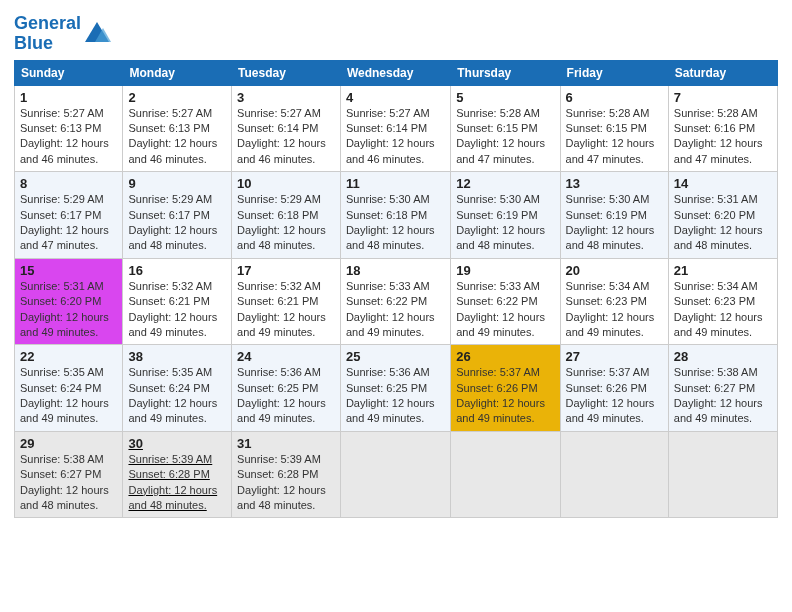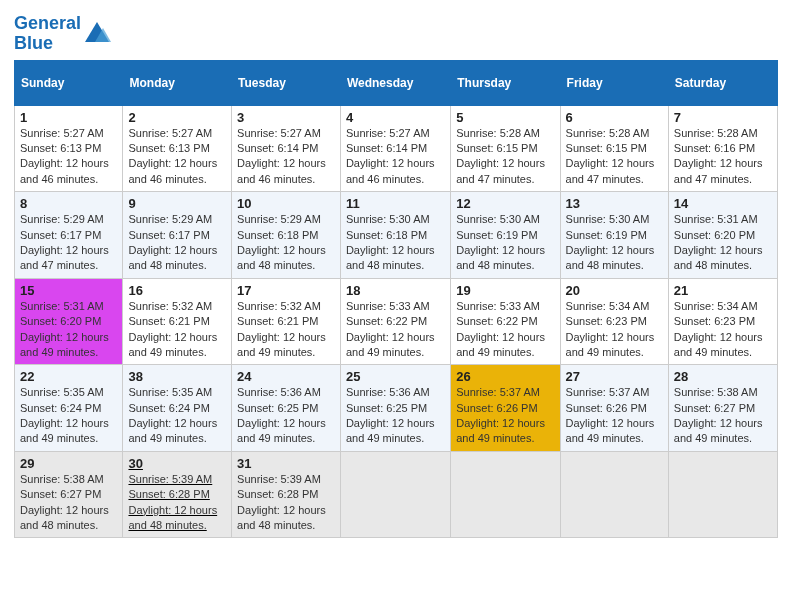--- a/index.html
+++ b/index.html
@@ -57,21 +57,21 @@
     }
     .calendar {
       width: 100%;
       border-collapse: collapse;
       font-size: 10.5px;
     }
     .calendar th {
       background: #1a6db5;
       color: #fff;
       text-align: left;
-      padding: 15px 6px;
+      padding: 5px 6px;
       font-size: 12px;
       font-weight: bold;
       border: 1px solid #1a6db5;
     }
     .calendar td {
       border: 1px solid #ccc;
       vertical-align: top;
       padding: 4px 5px;
       width: 113px;
       height: 78px;

